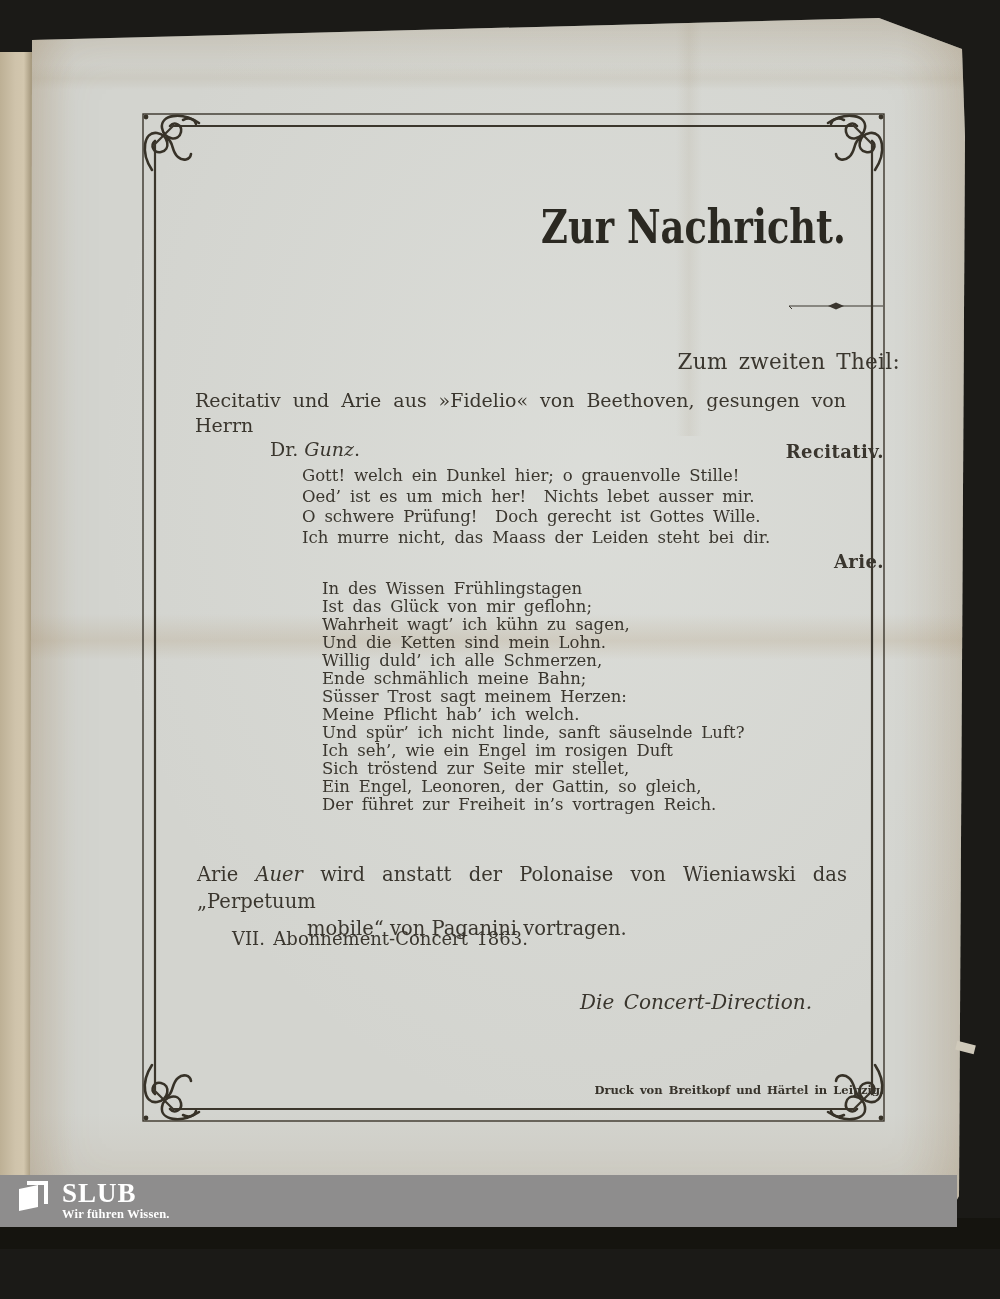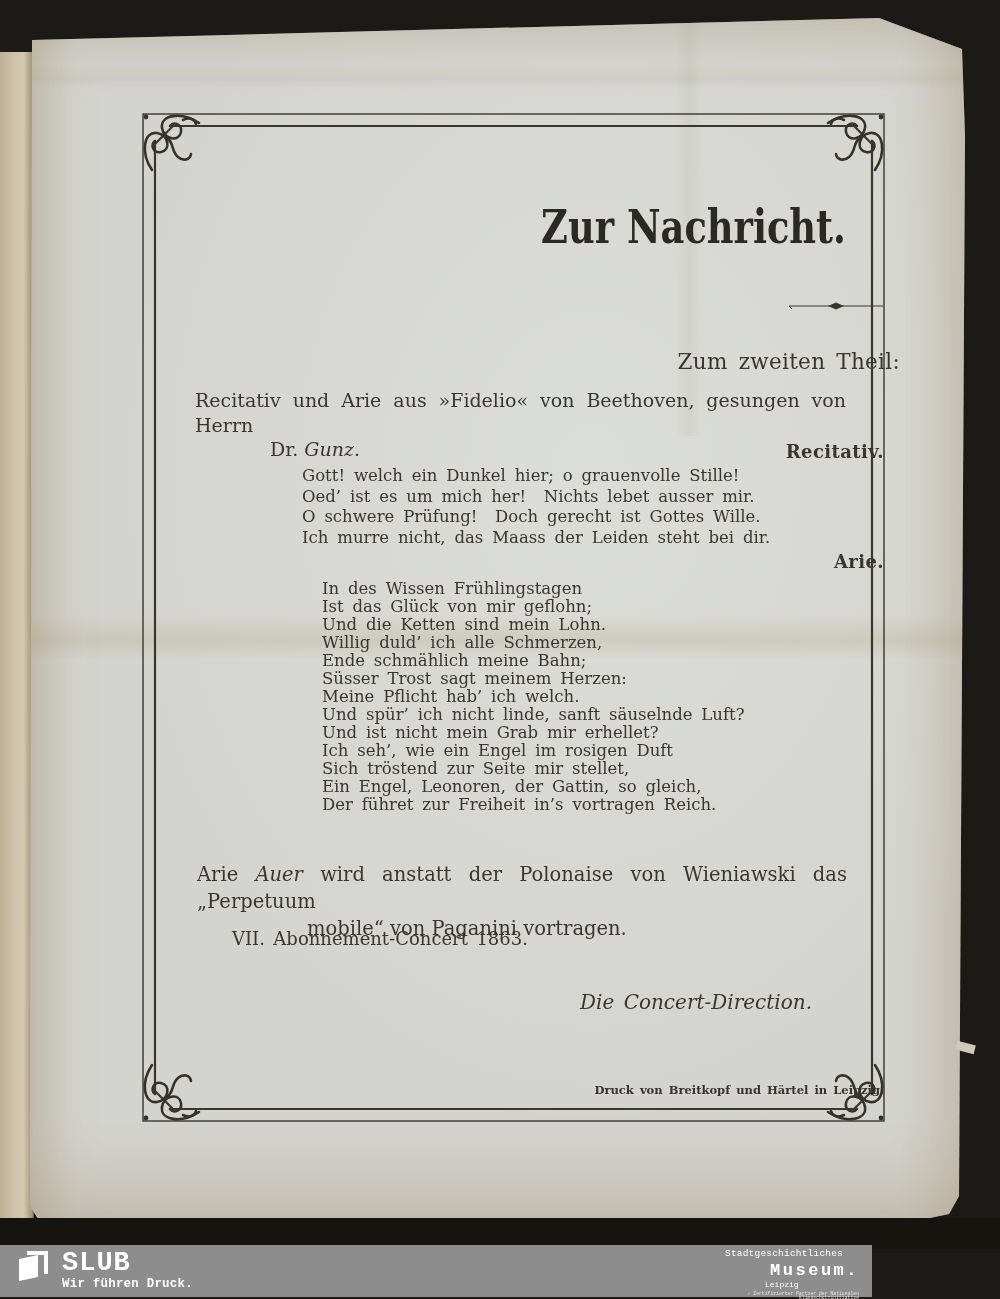--- a/index.html
+++ b/index.html
@@ -73,22 +73,22 @@
   .notice-line1{text-align:justify;text-align-last:justify;}
   .notice-line2{padding-left:110px;}
 
   .concert-number{top:912px;left:204px;font-size:18px;word-spacing:.15em;}
   .signature{top:958px;left:552px;font-size:20px;font-style:italic;word-spacing:.15em;margin-top:16px;}
   .imprint{top:1067px;font-size:11.5px;font-weight:bold;word-spacing:.18em;color:#37332b;}
 
   
   .footer-black{position:absolute;left:0;top:1218px;width:1000px;height:31px;background:#15140f;}
   .footer-bar{
-    position:absolute;left:0;top:1245px;width:872px;height:52px;
-    background:#8e8d8d;font-family:Liberation Mono, monospace;color:#fff;
+    position:absolute;left:0;top:1175px;width:957px;height:52px;
+    background:#8e8d8d;font-family:Liberation Serif, serif;color:#fff;
   }
   .slub-block{position:absolute;left:18px;top:5px;display:flex;align-items:flex-start;}
   .slub-text{margin-left:13px;}
   .slub-name{font-size:27px;font-weight:bold;letter-spacing:1px;line-height:26px;}
   .slub-tagline{font-size:12.5px;font-weight:bold;margin-top:1px;letter-spacing:.2px;}
 
   .museum-block{position:absolute;right:13px;top:4px;width:134px;line-height:1;}
   .museum-l1{font-size:9.5px;text-align:right;padding-right:34px;letter-spacing:.2px;}
   .museum-l2{font-size:17px;font-weight:bold;letter-spacing:2.5px;text-align:right;margin-top:3px;}
   .museum-l3{font-size:8px;text-align:left;padding-left:40px;margin-top:2px;}
@@ -148,27 +148,27 @@
       <div class="vline">Gott! welch ein Dunkel hier; o grauenvolle Stille!</div>
       <div class="vline">Oed’ ist es um mich her!  Nichts lebet ausser mir.</div>
       <div class="vline">O schwere Prüfung!  Doch gerecht ist Gottes Wille.</div>
       <div class="vline">Ich murre nicht, das Maass der Leiden steht bei dir.</div>
     </div>
 
     <div class="txt center-band arie-heading">Arie.</div>
     <div class="txt arie-lines">
       <div class="vline">In des Wissen Frühlingstagen</div>
       <div class="vline">Ist das Glück von mir geflohn;</div>
+      <div class="vline">Wahrheit wagt’ ich kühn zu sagen,</div>
       <div class="vline">Und die Ketten sind mein Lohn.</div>
       <div class="vline">Willig duld’ ich alle Schmerzen,</div>
       <div class="vline">Ende schmählich meine Bahn;</div>
       <div class="vline">Süsser Trost sagt meinem Herzen:</div>
       <div class="vline">Meine Pflicht hab’ ich welch.</div>
       <div class="vline">Und spür’ ich nicht linde, sanft säuselnde Luft?</div>
-      <div class="vline">Und ist nicht mein Grab mir erhellet?</div>
       <div class="vline">Ich seh’, wie ein Engel im rosigen Duft</div>
       <div class="vline">Sich tröstend zur Seite mir stellet,</div>
       <div class="vline">Ein Engel, Leonoren, der Gattin, so gleich,</div>
       <div class="vline">Der führet zur Freiheit in’s vortragen Reich.</div>
     </div>
 
     <div class="txt notice">
       <div class="notice-line1"><span>Arie </span><span class="i">Auer</span><span> wird anstatt der Polonaise von Wieniawski das „Perpetuum</span></div>
       <div class="notice-line2">mobile“ von Paganini vortragen.</div>
     </div>
@@ -183,24 +183,18 @@
   <div class="footer-black"></div>
 
   <div class="footer-bar">
     <div class="slub-block">
       <svg width="31" height="31" viewBox="0 0 31 31">
         <polygon points="1,9 20,5 20,27 1,31" fill="#ffffff"></polygon>
         <path d="M9,3 H28 V24" fill="none" stroke="#ffffff" stroke-width="4"></path>
       </svg>
       <div class="slub-text">
         <div class="slub-name">SLUB</div>
-        <div class="slub-tagline">Wir führen Druck.</div>
+        <div class="slub-tagline">Wir führen Wissen.</div>
       </div>
     </div>
-    <div class="museum-block">
-      <div class="museum-l1">Stadtgeschichtliches</div>
-      <div class="museum-l2">Museum.</div>
-      <div class="museum-l3">Leipzig</div>
-      <div class="museum-l4">✓ Zertifizierter Partner der Nationalen Klimaschutzinitiative</div>
-    </div>
   </div>
 
 </div>
 
 </body></html>

